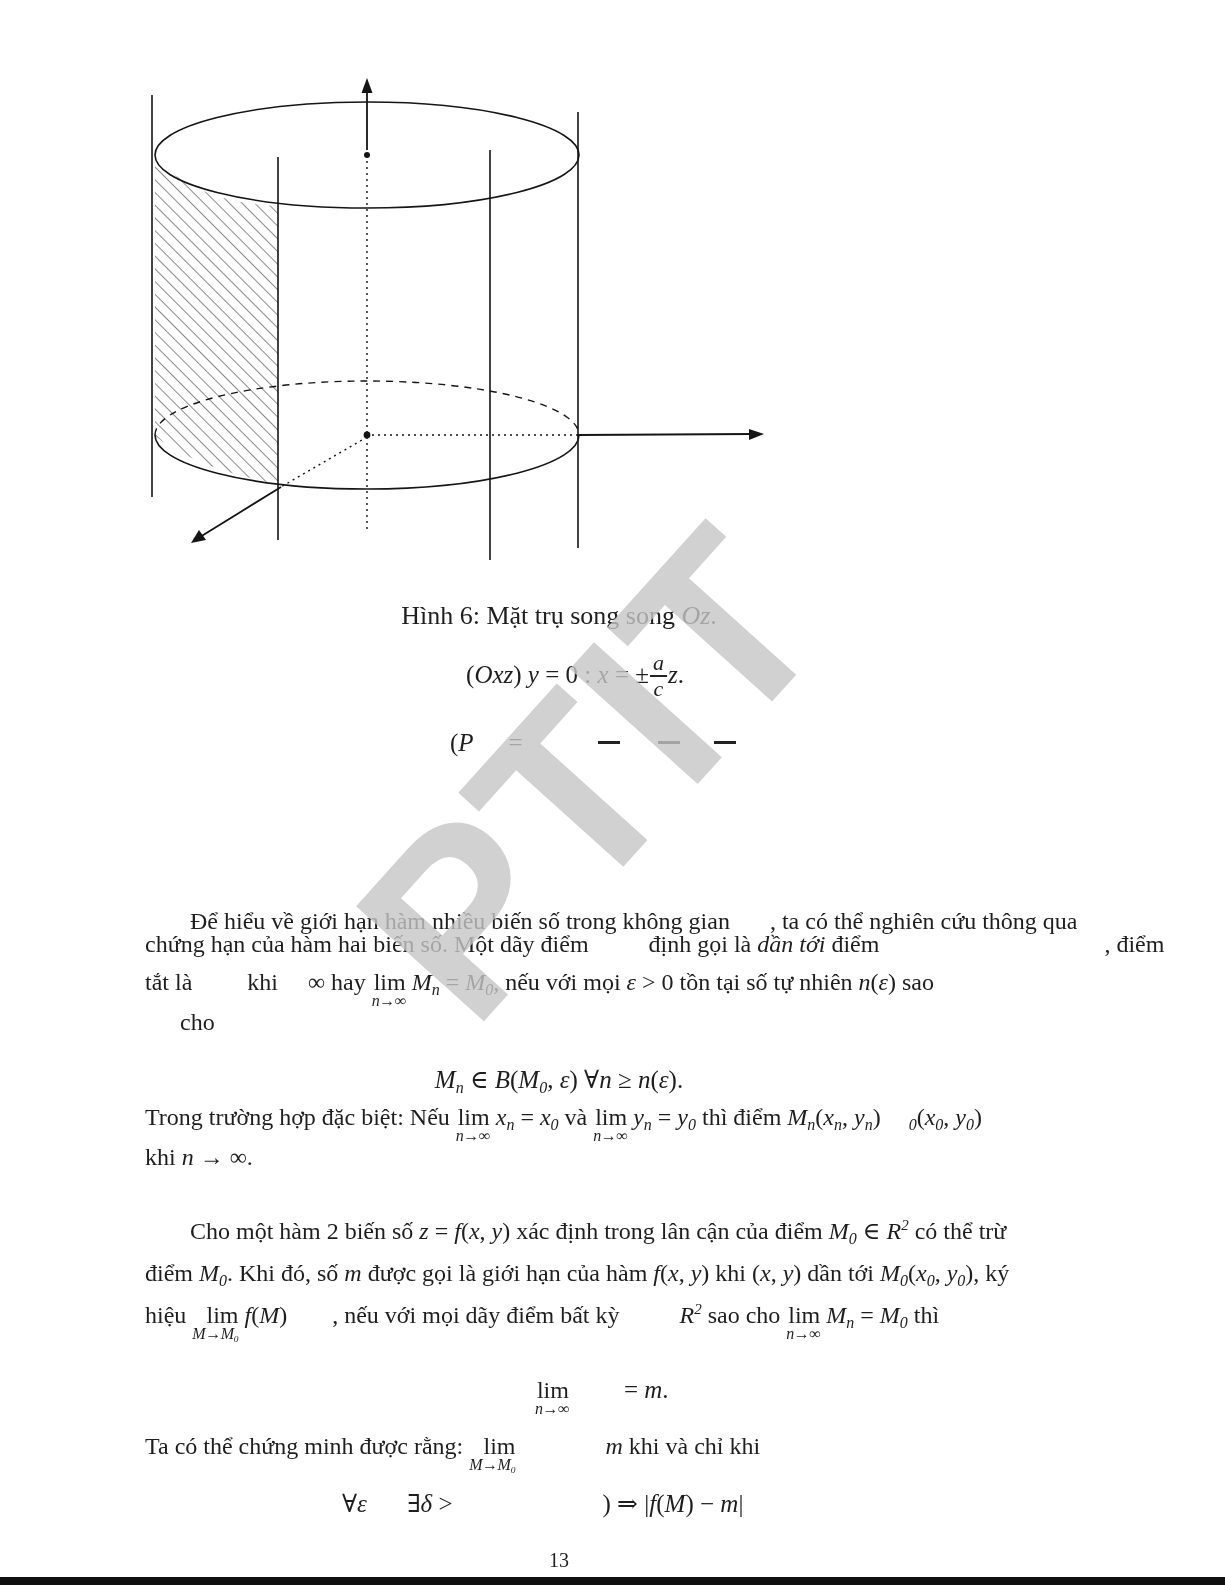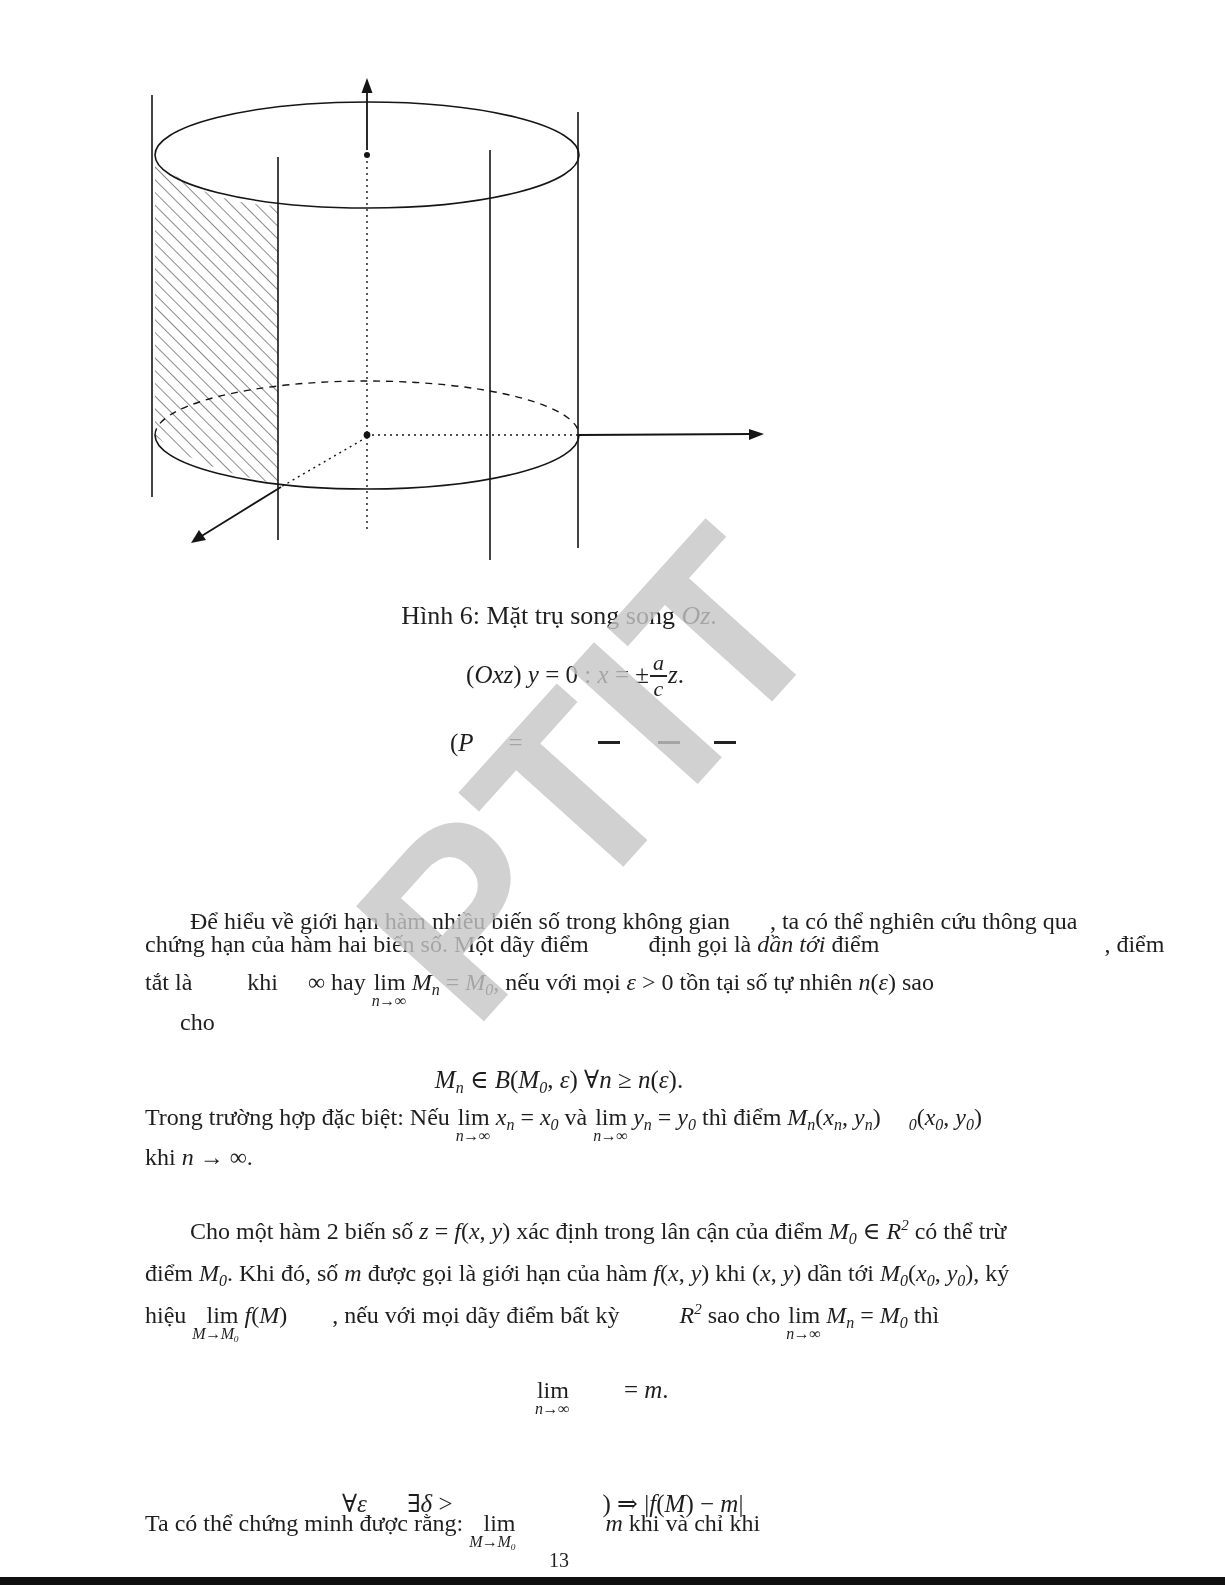--- a/index.html
+++ b/index.html
@@ -85,21 +85,21 @@
 
   <div class="line" style="left:145px;top:1102px;"><span class="rm">Trong trường hợp đặc biệt: Nếu </span><span class="lim"><div class="lim-t">lim</div><div class="lim-s">n→∞</div></span><span class="rm"> </span><span class="it">x</span><span class="ms">n</span><span class="rm"> = </span><span class="it">x</span><span class="ms">0</span><span class="rm"> và </span><span class="lim"><div class="lim-t">lim</div><div class="lim-s">n→∞</div></span><span class="rm"> </span><span class="it">y</span><span class="ms">n</span><span class="rm"> = </span><span class="it">y</span><span class="ms">0</span><span class="rm"> thì điểm </span><span class="it">M</span><span class="ms">n</span><span class="rm">(</span><span class="it">x</span><span class="ms">n</span><span class="rm">, </span><span class="it">y</span><span class="ms">n</span><span class="rm">)</span><span class="gap" style="width: 28px;"></span><span class="ms">0</span><span class="rm">(</span><span class="it">x</span><span class="ms">0</span><span class="rm">, </span><span class="it">y</span><span class="ms">0</span><span class="rm">)</span></div>
   <div class="line" style="left:145px;top:1142px;"><span class="rm">khi </span><span class="it">n</span><span class="rm"> → ∞.</span></div>
 
   <div class="line" style="left:190px;top:1216px;"><span class="rm">Cho một hàm 2 biến số </span><span class="it">z</span><span class="rm"> = </span><span class="it">f</span><span class="rm">(</span><span class="it">x</span><span class="rm">, </span><span class="it">y</span><span class="rm">) xác định trong lân cận của điểm </span><span class="it">M</span><span class="ms">0</span><span class="rm"> ∈ </span><span class="it">R</span><span class="mp">2</span><span class="rm"> có thể trừ</span></div>
   <div class="line" style="left:145px;top:1258px;"><span class="rm">điểm </span><span class="it">M</span><span class="ms">0</span><span class="rm">. Khi đó, số </span><span class="it">m</span><span class="rm"> được gọi là giới hạn của hàm </span><span class="it">f</span><span class="rm">(</span><span class="it">x</span><span class="rm">, </span><span class="it">y</span><span class="rm">) khi (</span><span class="it">x</span><span class="rm">, </span><span class="it">y</span><span class="rm">) dần tới </span><span class="it">M</span><span class="ms">0</span><span class="rm">(</span><span class="it">x</span><span class="ms">0</span><span class="rm">, </span><span class="it">y</span><span class="ms">0</span><span class="rm">), ký</span></div>
   <div class="line" style="left:145px;top:1300px;"><span class="rm">hiệu </span><span class="lim"><div class="lim-t">lim</div><div class="lim-s">M→M₀</div></span><span class="rm"> </span><span class="it">f</span><span class="rm">(</span><span class="it">M</span><span class="rm">)</span><span class="gap" style="width: 45px;"></span><span class="rm">, nếu với mọi dãy điểm bất kỳ</span><span class="gap" style="width: 60px;"></span><span class="it">R</span><span class="mp">2</span><span class="rm"> sao cho </span><span class="lim"><div class="lim-t">lim</div><div class="lim-s">n→∞</div></span><span class="rm"> </span><span class="it">M</span><span class="ms">n</span><span class="rm"> = </span><span class="it">M</span><span class="ms">0</span><span class="rm"> thì</span></div>
 
   <div class="line formula" style="left:535px;top:1374px;"><span class="lim"><div class="lim-t">lim</div><div class="lim-s">n→∞</div></span><span class="gap" style="width: 55px;"></span><span class="rm">= </span><span class="it">m</span><span class="rm">.</span></div>
 
-  <div class="line" style="left:145px;top:1508px;"><span class="rm">Ta có thể chứng minh được rằng: </span><span class="lim"><div class="lim-t">lim</div><div class="lim-s">M→M₀</div></span><span class="gap" style="width: 90px;"></span><span class="it">m</span><span class="rm"> khi và chỉ khi</span></div>
+  <div class="line" style="left:145px;top:1431px;"><span class="rm">Ta có thể chứng minh được rằng: </span><span class="lim"><div class="lim-t">lim</div><div class="lim-s">M→M₀</div></span><span class="gap" style="width: 90px;"></span><span class="it">m</span><span class="rm"> khi và chỉ khi</span></div>
 
   <div class="line formula" style="left:342px;top:1488px;"><span class="rm">∀</span><span class="it">ε</span><span class="gap" style="width: 40px;"></span><span class="rm">∃</span><span class="it">δ</span><span class="rm"> &gt;</span><span class="gap" style="width: 150px;"></span><span class="rm">) ⇒ |</span><span class="it">f</span><span class="rm">(</span><span class="it">M</span><span class="rm">) − </span><span class="it">m</span><span class="rm">|</span></div>
 
   <div class="line pagenum centered" style="top:1548px;">13</div>
 
   <div id="watermark" style="color: rgb(198, 198, 198);">PTIT</div>
 
   <div id="bottom-bar"></div>
 </div>
 

